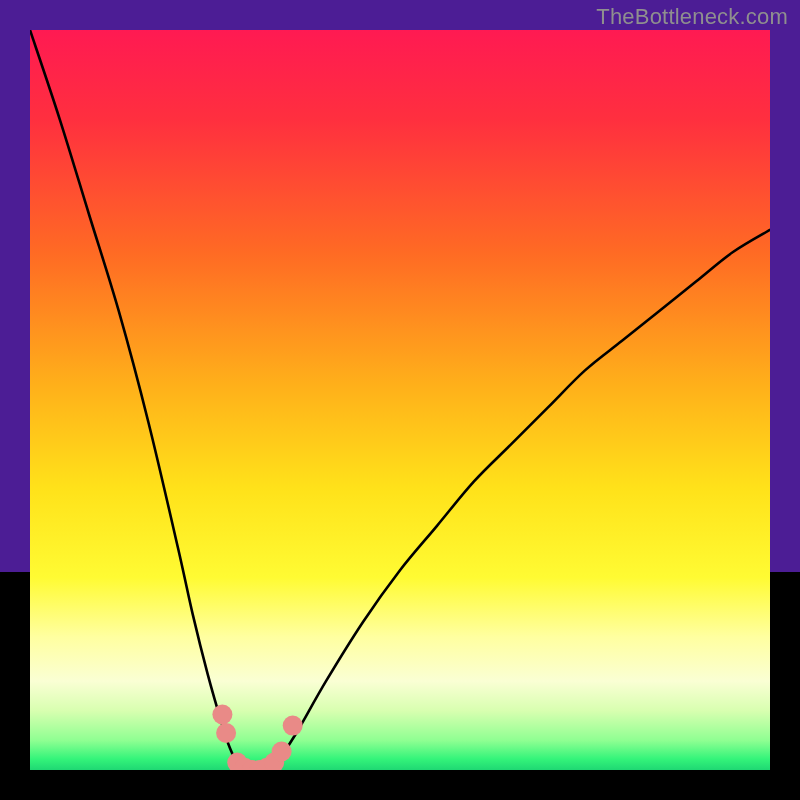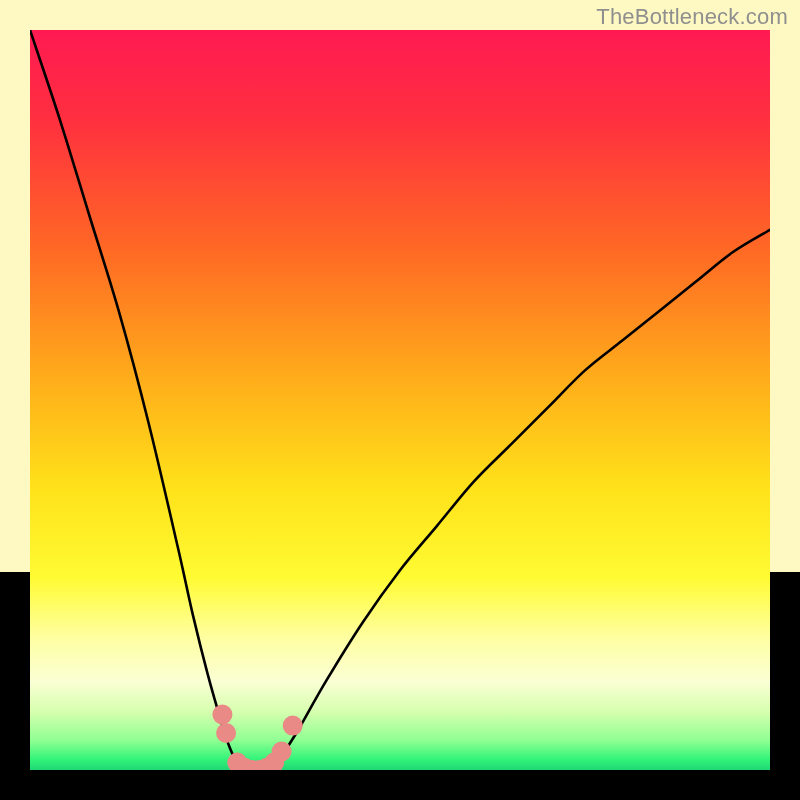--- a/index.html
+++ b/index.html
@@ -9,21 +9,21 @@
     height: 800px;
     background: #000;
     overflow: hidden;
   }
   .frame {
     position: absolute;
     left: 0;
     top: 0;
     width: 800px;
     height: 572px;
-    background: #fef9c3;
+    background: #4c1d95;
   }
   .plot {
     position: absolute;
     left: 30px;
     top: 30px;
     width: 740px;
     height: 740px;
     overflow: hidden;
   }
   .gradient {

